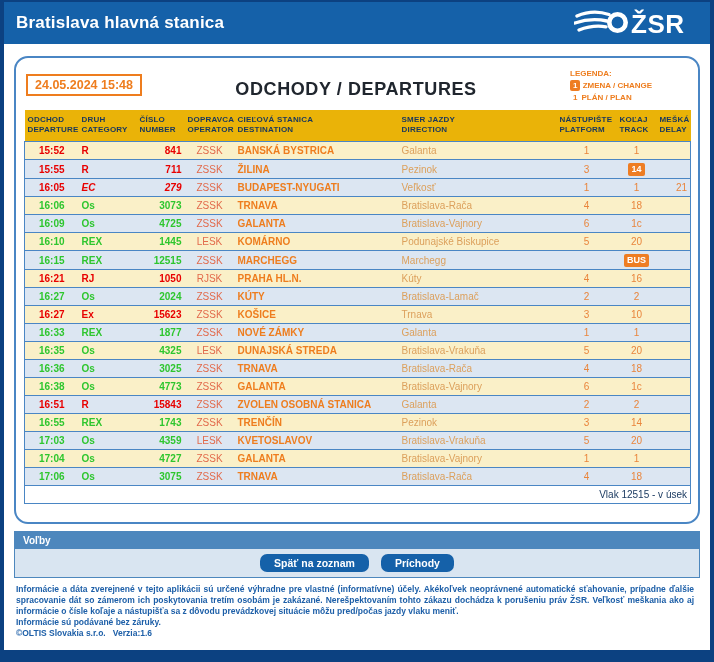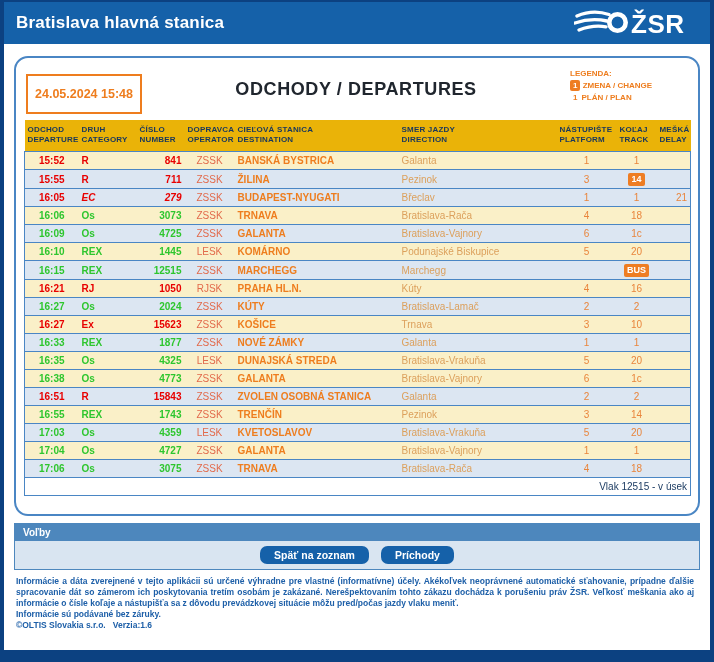--- a/index.html
+++ b/index.html
@@ -25,21 +25,21 @@
   .panel {
     margin:12px 10px 0 10px;
     border:2px solid var(--panel-border,#4a86c4);
     border-radius:14px;
     padding:6px 8px 18px 8px;
   }
   .panel-head { display:flex; align-items:flex-start; margin:2px 2px 6px 2px; }
   .datetime-box {
     margin-top:8px; border:2px solid var(--accent-orange,#ee7d1e);
     color:var(--accent-orange,#ee7d1e); font-weight:bold; font-size:12.5px;
-    padding:11px 7px; white-space:nowrap;
+    padding:2px 7px; white-space:nowrap;
   }
   .board-title {
     flex:1; text-align:center; margin-top:13px;
     color:var(--title-color,#20262e); font-weight:bold; font-size:18px; letter-spacing:.6px;
   }
   .legend {
     width:118px; flex:none; margin-top:2px;
     color:var(--accent-orange,#ee7d1e); font-weight:bold; font-size:8px; line-height:12px;
   }
   .legend .row { white-space:nowrap; }
@@ -210,21 +210,21 @@
               <td class="td-plat">3</td>
               <td class="td-track"><span class="badge">14</span></td>
               <td class="td-delay"></td>
             </tr>
             <tr class="row-blue c-red italic-cat">
               <td class="td-time">16:05</td>
               <td class="td-cat">EC</td>
               <td class="td-num">279</td>
               <td class="td-op">ZSSK</td>
               <td class="td-dest">BUDAPEST-NYUGATI</td>
-              <td class="td-dir">Břeclav</td>
+              <td class="td-dir">Veľkosť</td>
               <td class="td-plat">1</td>
               <td class="td-track">1</td>
               <td class="td-delay">21</td>
             </tr>
             <tr class="row-cream c-green">
               <td class="td-time">16:06</td>
               <td class="td-cat">Os</td>
               <td class="td-num">3073</td>
               <td class="td-op">ZSSK</td>
               <td class="td-dest">TRNAVA</td>
@@ -314,20 +314,31 @@
               <td class="td-time">16:35</td>
               <td class="td-cat">Os</td>
               <td class="td-num">4325</td>
               <td class="td-op">LESK</td>
               <td class="td-dest">DUNAJSKÁ STREDA</td>
               <td class="td-dir">Bratislava-Vrakuňa</td>
               <td class="td-plat">5</td>
               <td class="td-track">20</td>
               <td class="td-delay"></td>
             </tr>
+            <tr class="row-blue c-green">
+              <td class="td-time">16:36</td>
+              <td class="td-cat">Os</td>
+              <td class="td-num">3025</td>
+              <td class="td-op">ZSSK</td>
+              <td class="td-dest">TRNAVA</td>
+              <td class="td-dir">Bratislava-Rača</td>
+              <td class="td-plat">4</td>
+              <td class="td-track">18</td>
+              <td class="td-delay"></td>
+            </tr>
             <tr class="row-cream c-green">
               <td class="td-time">16:38</td>
               <td class="td-cat">Os</td>
               <td class="td-num">4773</td>
               <td class="td-op">ZSSK</td>
               <td class="td-dest">GALANTA</td>
               <td class="td-dir">Bratislava-Vajnory</td>
               <td class="td-plat">6</td>
               <td class="td-track">1c</td>
               <td class="td-delay"></td>

